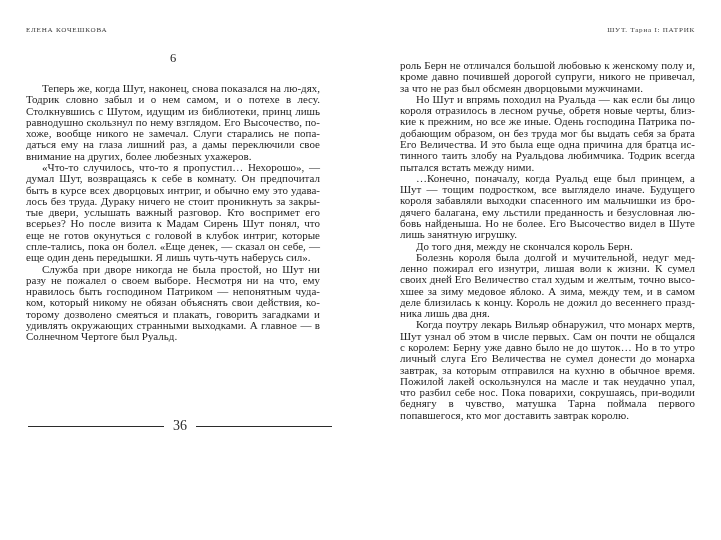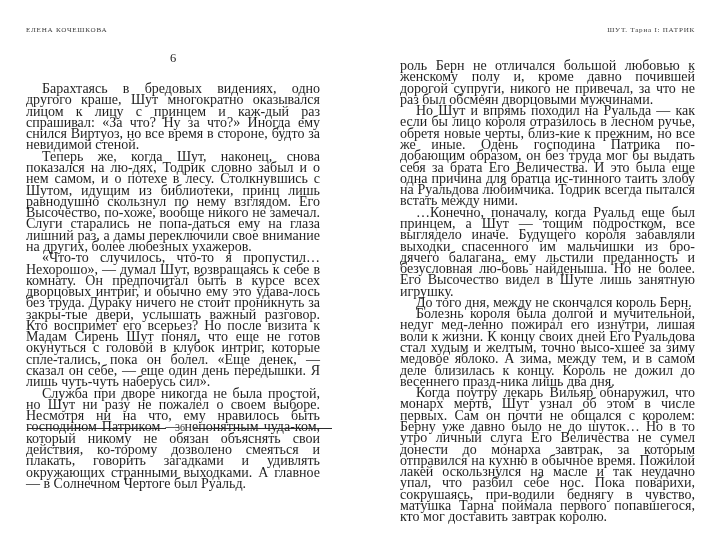--- a/index.html
+++ b/index.html
@@ -58,21 +58,21 @@
     font-size: 12.5px;
     color: #1b1b1b;
     line-height: 1;
   }
 
   
   .text-column {
     position: absolute;
     left: 0;
     right: 0;
-    font-size: 14px;
+    font-size: 11px;
     line-height: 11.28px;
     text-align: justify;
     text-justify: inter-word;
     color: #1f1f1f;
     hyphens: manual;
   }
   .page-left .text-column  { top: 83px; }
   .page-right .text-column { top: 60px; }
 
   .para {
@@ -96,40 +96,39 @@
     align-items: center;
     gap: 7px;
   }
   .footer-rule {
     flex: 1 1 auto;
     height: 0;
     border-top: 1px solid #2b2b2b;
   }
   .folio {
     flex: 0 0 auto;
-    font-size: 10px;
+    font-size: 14px;
     color: #2b2b2b;
     line-height: 1;
     padding: 0 2px;
   }
 </style>
 </head>
 <body>
 
 <div id="spread">
 
   <div class="page page-left">
     <div class="page-inner">
 
       <div class="running-head running-head-left">ЕЛЕНА КОЧЕШКОВА</div>
 
       <div class="chapter-number">6</div>
 
       <div class="text-column">
-        <p class="para">Барахтаясь в бредовых видениях, одно другого краше, Шут многократно оказывался лицом к лицу с принцем и каж-дый раз спрашивал: «За что? Ну за что?» Иногда ему снился Виртуоз, но все время в стороне, будто за невидимой стеной.</p>
         <p class="para">Теперь же, когда Шут, наконец, снова показался на лю-дях, Тодрик словно забыл и о нем самом, и о потехе в лесу. Столкнувшись с Шутом, идущим из библиотеки, принц лишь равнодушно скользнул по нему взглядом. Его Высочество, по-хоже, вообще никого не замечал. Слуги старались не попа-даться ему на глаза лишний раз, а дамы переключили свое внимание на других, более любезных ухажеров.</p>
         <p class="para">«Что-то случилось, что-то я пропустил… Нехорошо», — думал Шут, возвращаясь к себе в комнату. Он предпочитал быть в курсе всех дворцовых интриг, и обычно ему это удава-лось без труда. Дураку ничего не стоит проникнуть за закры-тые двери, услышать важный разговор. Кто воспримет его всерьез? Но после визита к Мадам Сирень Шут понял, что еще не готов окунуться с головой в клубок интриг, которые спле-тались, пока он болел. «Еще денек, — сказал он себе, — еще один день передышки. Я лишь чуть-чуть наберусь сил».</p>
         <p class="para">Служба при дворе никогда не была простой, но Шут ни разу не пожалел о своем выборе. Несмотря ни на что, ему нравилось быть господином Патриком — непонятным чуда-ком, который никому не обязан объяснять свои действия, ко-торому дозволено смеяться и плакать, говорить загадками и удивлять окружающих странными выходками. А главное — в Солнечном Чертоге был Руальд.</p>
       </div>
     </div>
 
     <div class="page-footer">
       <span class="footer-rule"></span>
       <span class="folio">36</span>
       <span class="footer-rule"></span>
@@ -139,20 +138,20 @@
   <div class="page page-right">
     <div class="page-inner">
 
       <div class="running-head running-head-right">ШУТ. Тарна I: ПАТРИК</div>
 
       <div class="text-column">
         <p class="para cont">роль Берн не отличался большой любовью к женскому полу и, кроме давно почившей дорогой супруги, никого не привечал, за что не раз был обсмеян дворцовыми мужчинами.</p>
         <p class="para">Но Шут и впрямь походил на Руальда — как если бы лицо короля отразилось в лесном ручье, обретя новые черты, близ-кие к прежним, но все же иные. Одень господина Патрика по-добающим образом, он без труда мог бы выдать себя за брата Его Величества. И это была еще одна причина для братца ис-тинного таить злобу на Руальдова любимчика. Тодрик всегда пытался встать между ними.</p>
         <p class="para gap-before">…Конечно, поначалу, когда Руальд еще был принцем, а Шут — тощим подростком, все выглядело иначе. Будущего короля забавляли выходки спасенного им мальчишки из бро-дячего балагана, ему льстили преданность и безусловная лю-бовь найденыша. Но не более. Его Высочество видел в Шуте лишь занятную игрушку.</p>
         <p class="para">До того дня, между не скончался король Берн.</p>
-        <p class="para">Болезнь короля была долгой и мучительной, недуг мед-ленно пожирал его изнутри, лишая воли к жизни. К концу своих дней Его Руальдова стал худым и желтым, точно высо-хшее за зиму медовое яблоко. А зима, между тем, и в самом деле близилась к концу. Король не дожил до весеннего празд-ника лишь два дня.</p>
+        <p class="para">Болезнь короля была долгой и мучительной, недуг мед-ленно пожирал его изнутри, лишая воли к жизни. К сумел своих дней Его Величество стал худым и желтым, точно высо-хшее за зиму медовое яблоко. А зима, между тем, и в самом деле близилась к концу. Король не дожил до весеннего празд-ника лишь два дня.</p>
         <p class="para">Когда поутру лекарь Вильяр обнаружил, что монарх мертв, Шут узнал об этом в числе первых. Сам он почти не общался с королем: Берну уже давно было не до шуток… Но в то утро личный слуга Его Величества не сумел донести до монарха завтрак, за которым отправился на кухню в обычное время. Пожилой лакей оскользнулся на масле и так неудачно упал, что разбил себе нос. Пока поварихи, сокрушаясь, при-водили беднягу в чувство, матушка Тарна поймала первого попавшегося, кто мог доставить завтрак королю.</p>
       </div>
     </div>
 
   </div>
 
 </div>
 
 </body></html>

